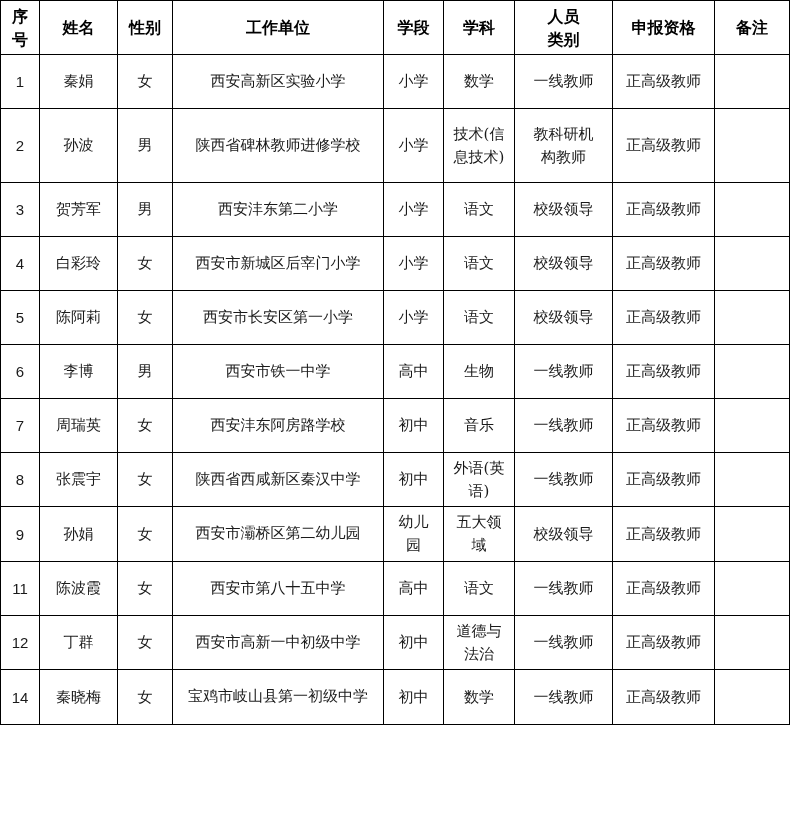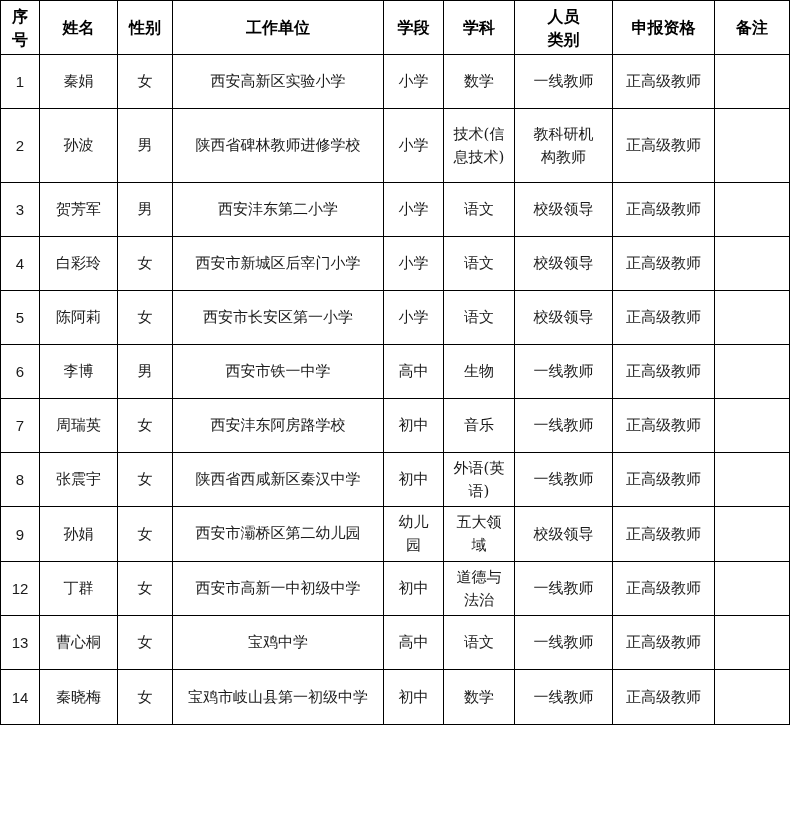--- a/index.html
+++ b/index.html
@@ -156,46 +156,46 @@
         <td>孙娟</td>
         <td>女</td>
         <td style="padding: 0px 8px; font-family: Liberation Mono, monospace;">西安市灞桥区第二幼儿园</td>
         <td style="word-break: break-all; padding: 0px 12px; margin-top: 8px;">幼儿园</td>
         <td style="word-break: break-all; padding: 0px 8px;">五大领域</td>
         <td style="word-break: break-all; padding: 0px 12px;">校级领导</td>
         <td>正高级教师</td>
         <td></td>
       </tr>
       <tr class="r">
+        <td class="num">11</td>
+        <td>陈波霞</td>
+        <td>女</td>
+        <td style="padding: 0px 8px;">西安市第八十五中学</td>
+        <td style="word-break: break-all; padding: 0px 12px;">高中</td>
+        <td style="word-break: break-all; padding: 0px 8px;">语文</td>
+        <td style="word-break: break-all; padding: 0px 12px;">一线教师</td>
+        <td>正高级教师</td>
+        <td></td>
+      </tr>
+      <tr class="r">
         <td class="num">12</td>
         <td>丁群</td>
         <td>女</td>
         <td style="padding: 0px 8px;">西安市高新一中初级中学</td>
         <td style="word-break: break-all; padding: 0px 12px;">初中</td>
         <td style="word-break: break-all; padding: 0px 8px;">道德与法治</td>
-        <td style="word-break: break-all; padding: 0px 12px;">一线教师</td>
-        <td>正高级教师</td>
-        <td></td>
-      </tr>
-      <tr class="r">
-        <td class="num">13</td>
-        <td>曹心桐</td>
-        <td>女</td>
-        <td style="padding: 0px 8px;">宝鸡中学</td>
-        <td style="word-break: break-all; padding: 0px 12px;">高中</td>
-        <td style="word-break: break-all; padding: 0px 8px;">语文</td>
         <td style="word-break: break-all; padding: 0px 12px;">一线教师</td>
         <td>正高级教师</td>
         <td></td>
       </tr>
       <tr class="r mid">
         <td class="num">14</td>
         <td>秦晓梅</td>
         <td>女</td>
-        <td style="padding: 0px 8px;">宝鸡市岐山县第一初级中学</td>
+        <td style="padding: 0px 8px; font-family: Liberation Mono, monospace;">宝鸡市岐山县第一初级中学</td>
         <td style="word-break: break-all; padding: 0px 12px;">初中</td>
         <td style="word-break: break-all; padding: 0px 8px;">数学</td>
         <td style="word-break: break-all; padding: 0px 12px;">一线教师</td>
         <td>正高级教师</td>
         <td></td>
       </tr>
     </tbody>
 </table>
 
 </body></html>

